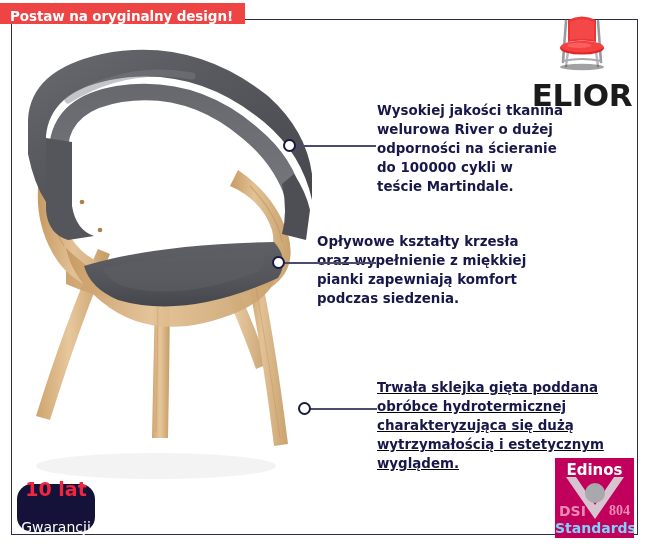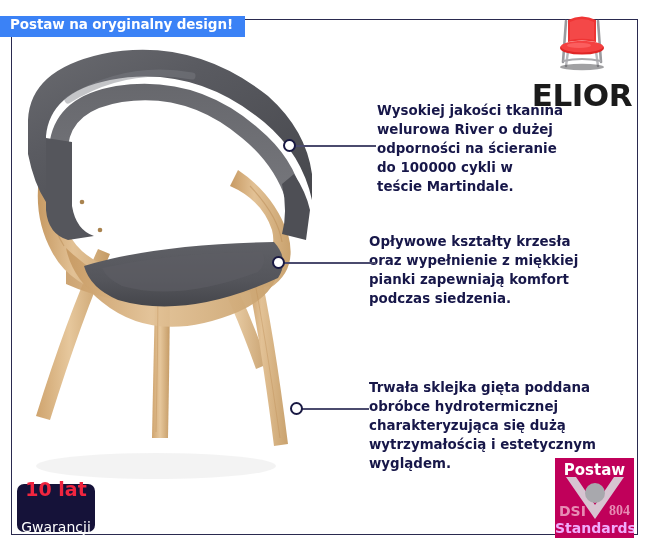--- a/index.html
+++ b/index.html
@@ -21,25 +21,25 @@
     position: absolute;
     left: 11px; top: 19px;
     width: 627px; height: 516px;
     border: 1px solid #2a2a4f;
     background: #ffffff;
   }
 
   
   .banner {
     position: absolute;
-    left: 0px; top: 16px;
+    left: 0px; top: 3px;
     height: 21px;
     padding: 0 12px 0 10px;
-    background: #3b82f6;
-    display: flex; align-items: flex-start;
+    background: #ef4444;
+    display: flex; align-items: flex-end;
     z-index: 6;
   }
   .banner-text {
     color: #ffffff;
     font-size: 13.5px;
     font-weight: bold;
     letter-spacing: -0.1px;
     white-space: nowrap;
     font-family: "DejaVu Sans", "Liberation Sans", sans-serif;
   }
@@ -102,34 +102,34 @@
   }
 
   #callout-1 { left: 283px; top: 101px; width: 300px; align-items: center; }
   #callout-1 .marker  { left: 0px;  top: 38px; }
   #callout-1 .leader  { left: 11px; top: 44px; width: 82px; }
   #callout-1 .callout-text { margin-left: 94px; }
 
   #callout-2 { left: 272px; top: 232px; width: 320px; }
   #callout-2 .marker  { left: 0px;   top: 24px; }
   #callout-2 .leader  { left: 11px;  top: 30px; width: 93px; }
-  #callout-2 .callout-text { margin-left: 97px; }
-
-  #callout-3 { left: 290px; top: 378px; width: 320px; }
+  #callout-2 .callout-text { margin-left: 45px; }
+
+  #callout-3 { left: 298px; top: 378px; width: 320px; text-decoration: underline; }
   #callout-3 .marker  { left: 0px;  top: 24px; }
   #callout-3 .leader  { left: 11px; top: 30px; width: 68px; }
   #callout-3 .callout-text { margin-left: 79px; }
 
   
   .warranty {
     position: absolute;
     left: 17px; bottom: 28px;
     width: 78px; height: 48px;
     background: #151239;
-    border-radius: 7px;
+    border-radius: 15px;
     display: flex; flex-direction: column;
     align-items: center; justify-content: center;
     z-index: 5;
   }
   .warranty-years {
     color: #f0253f;
     font-size: 19px; font-weight: bold;
     line-height: 1.05;
     font-family: "DejaVu Sans", "Liberation Sans", sans-serif;
   }
@@ -164,21 +164,21 @@
     font-family: "DejaVu Sans", "Liberation Sans", sans-serif;
   }
   .edinos-num {
     position: absolute; right: 4px; bottom: 19px;
     color: #e78bb4; font-size: 14px; font-weight: bold;
     font-family: Liberation Serif, serif;
   }
   .edinos-standards {
     position: absolute; bottom: 2px; left: 0; right: 0;
     text-align: center;
-    color: #f0abfc; font-size: 14px; font-weight: bold;
+    color: #7dd3fc; font-size: 14px; font-weight: bold;
     font-family: "DejaVu Sans", "Liberation Sans", sans-serif;
   }
 </style>
 </head>
 <body>
 
 <div id="page">
 
   <div class="frame"></div>
 
@@ -305,21 +305,21 @@
 wytrzymałością i estetycznym
 wyglądem.</p>
   </div>
 
   <div class="warranty">
     <span class="warranty-years">10 lat</span>
     <span class="warranty-label">Gwarancji</span>
   </div>
 
   <div class="edinos">
-    <span class="edinos-title">Postaw</span>
+    <span class="edinos-title">Edinos</span>
     <svg class="edinos-mark" viewBox="0 0 66 44">
       <path d="M4 0 L33 42 L62 0 L52 0 L33 28 L14 0 Z" fill="#d9d9de" opacity="0.9"></path>
       <circle cx="33" cy="16" r="10" fill="#a8a8ad"></circle>
     </svg>
     <span class="edinos-dsi">DSI</span>
     <span class="edinos-num">804</span>
     <span class="edinos-standards">Standards</span>
   </div>
 
 </div>

